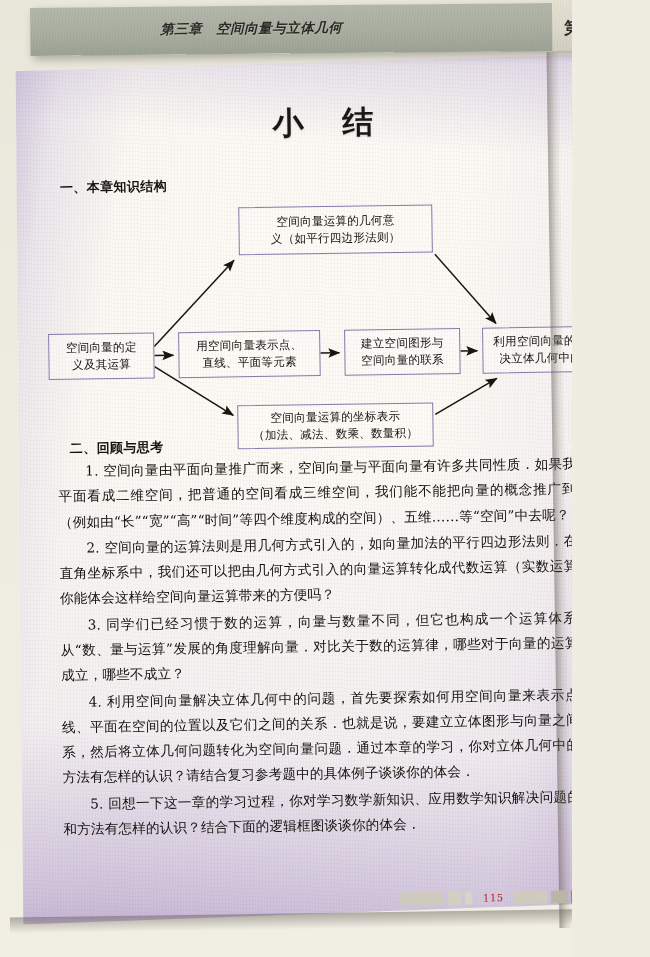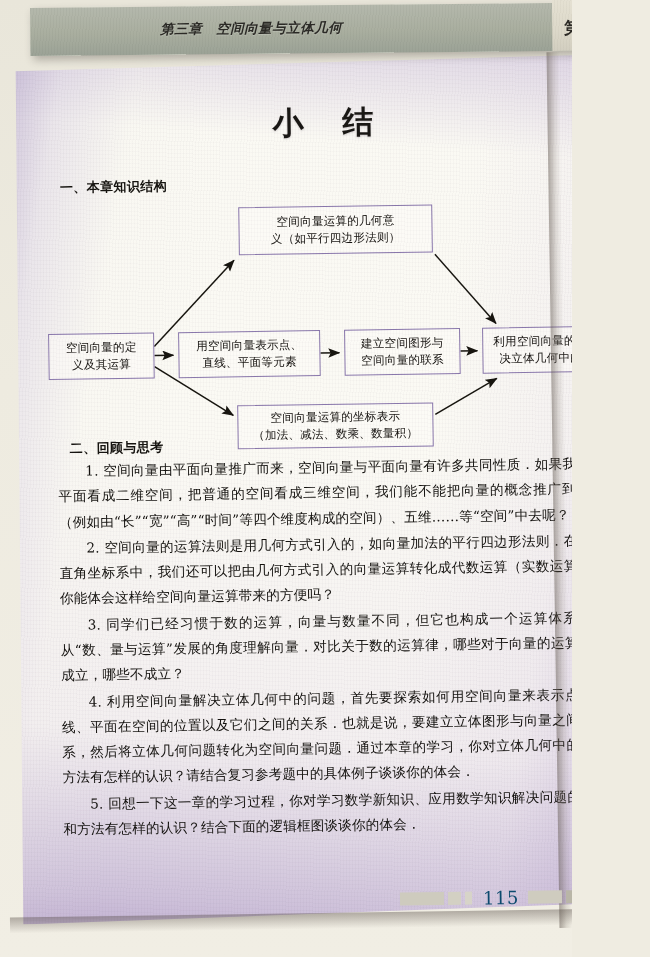--- a/index.html
+++ b/index.html
@@ -203,21 +203,21 @@
     width: 230px; height: 26px;
     display:flex; align-items:center;
     transform: rotate(-0.8deg);
   }
   .deco { height: 13px; background:#c9c6b8; margin-right:4px; }
   .deco.d1 { width: 44px; background:#cecbbe; }
   .deco.d2 { width: 13px; background:#d3d0c3; }
   .deco.d3 { width: 7px;  background:#d7d4c8; }
   .pageno {
     font-family: "DejaVu Serif", serif;
-    font-size: 18px; color:#0c4a6e;
+    font-size: 10px; color:#b91c1c;
     margin: 0 9px 0 7px;
     letter-spacing:0.5px;
   }
   .deco.d4 { width: 34px; background:#cfccbf; }
   .deco.d5 { width: 16px; background:#b9b6a7; }
   .deco.d6 { width: 9px;  background:#8e8c80; }
 
   
   .edge-shadow {
     position:absolute;

